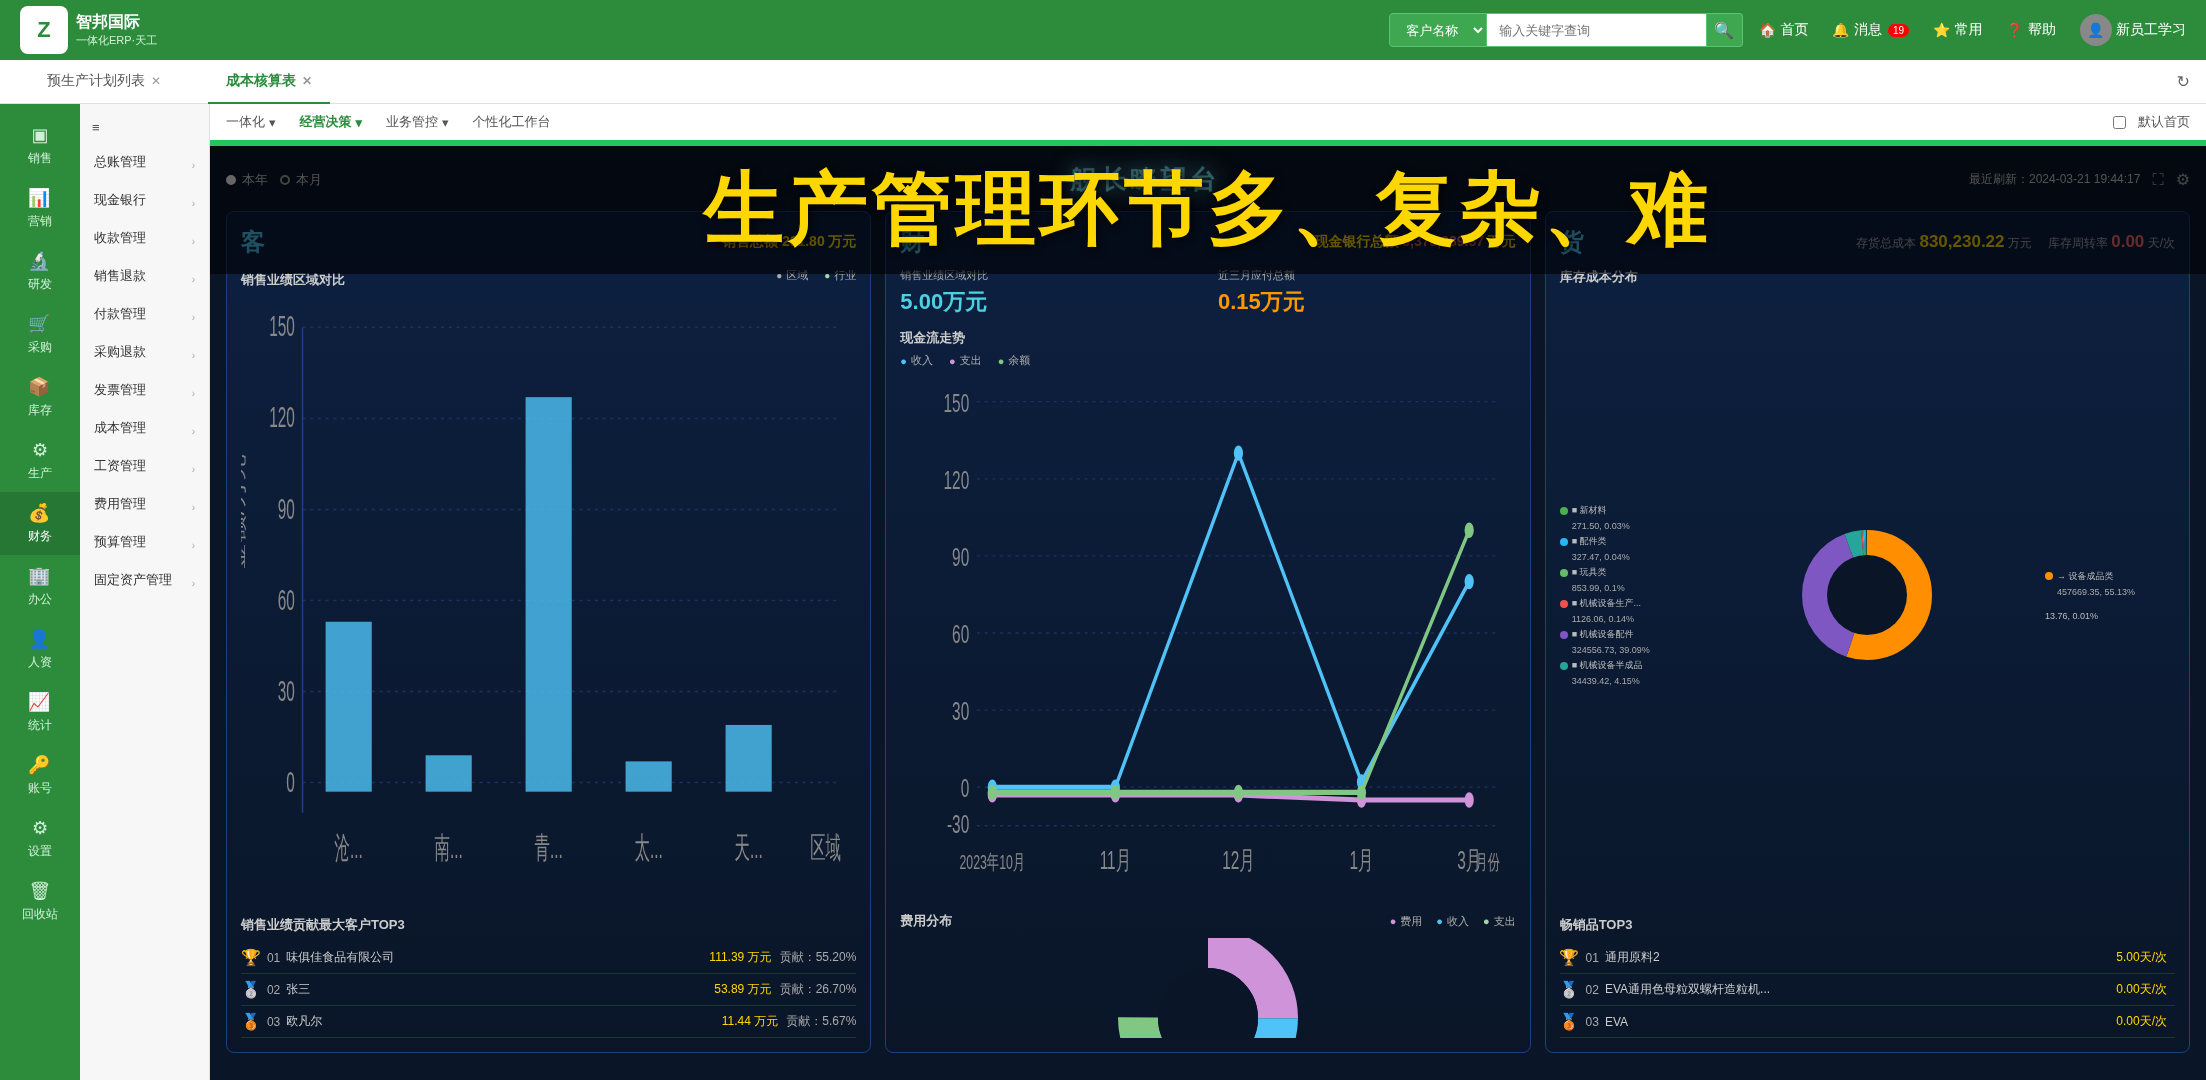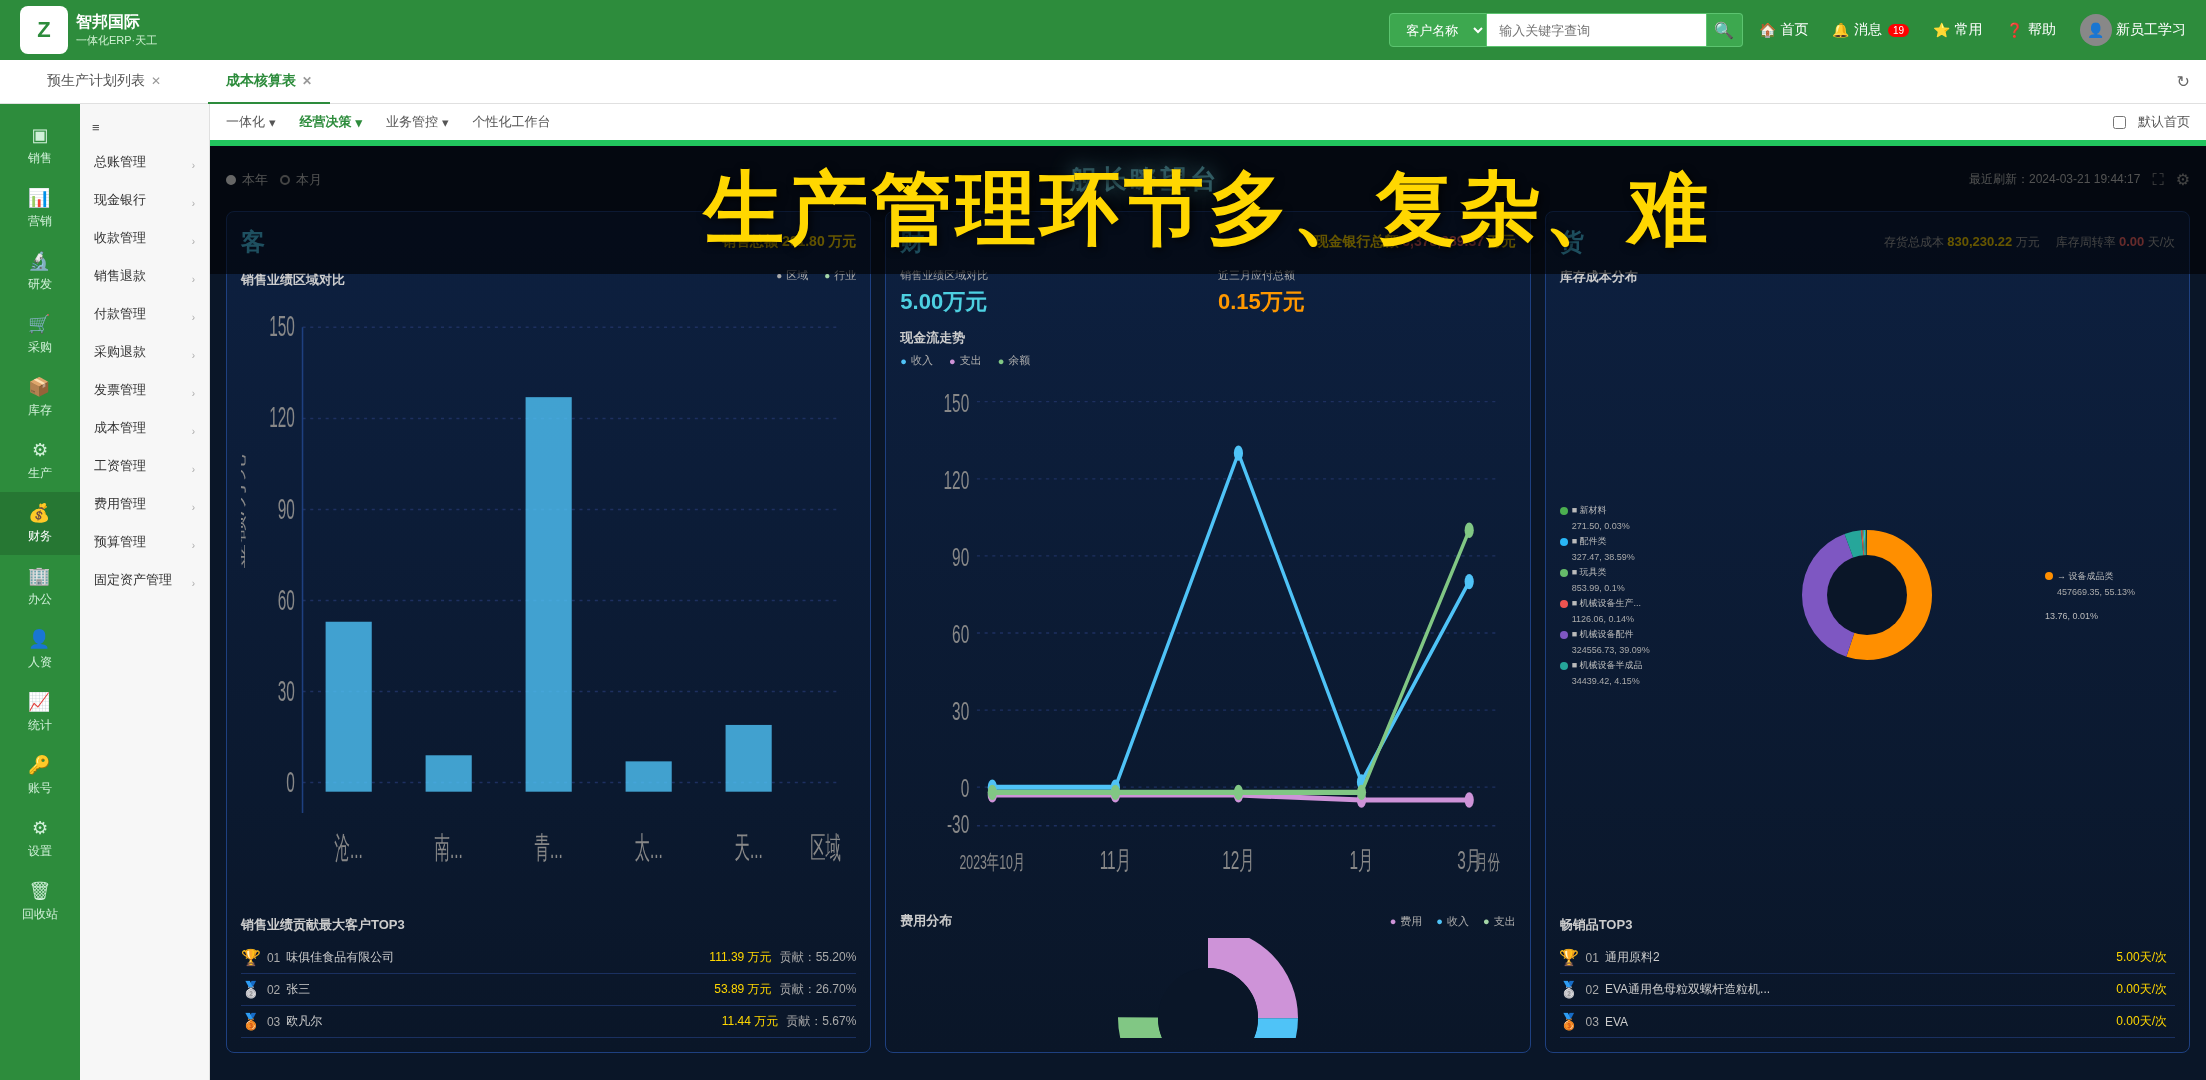--- a/index.html
+++ b/index.html
@@ -114,21 +114,21 @@
 
     
     .line-chart-area { flex: 1; min-height: 160px; position: relative; }
     .line-chart-svg { width: 100%; height: 100%; }
 
     
     .fee-header { display: flex; align-items: center; justify-content: space-between; margin-top: 12px; }
     .fee-legend { display: flex; gap: 14px; }
     .pie-area { display: flex; justify-content: center; margin-top: 8px; }
     .inv-stats { display: flex; gap: 16px; font-size: 12px; color: #aaa; }
-    .inv-stat span { color: #ffd700; font-size: 13px; font-weight: bold; }
+    .inv-stat span { color: #ffd700; font-size: 17px; font-weight: bold; }
     .inv-stat span.red { color: #ff6b6b; }
 
     
     .donut-area { display: flex; gap: 10px; flex: 1; min-height: 200px; }
     .donut-svg-wrap { flex: 1; display: flex; align-items: center; justify-content: center; }
     .donut-legend { display: flex; flex-direction: column; justify-content: center; gap: 4px; font-size: 10px; color: #bbb; min-width: 130px; }
     .donut-leg-item { display: flex; align-items: center; gap: 4px; }
     .donut-leg-dot { width: 8px; height: 8px; border-radius: 50%; flex-shrink: 0; }
 
     
@@ -592,21 +592,21 @@
             <div class="donut-legend" style="font-size:9px; max-width:120px;">
               <div class="donut-leg-item">
                 <div class="donut-leg-dot" style="background:#4caf50;"></div>
                 <span>■ 新材料</span>
               </div>
               <div style="color:#aaa; font-size:9px; padding-left:12px;">271.50, 0.03%</div>
               <div class="donut-leg-item">
                 <div class="donut-leg-dot" style="background:#29b6f6;"></div>
                 <span>■ 配件类</span>
               </div>
-              <div style="color:#aaa; font-size:9px; padding-left:12px;">327.47, 38.59%</div>
+              <div style="color:#aaa; font-size:9px; padding-left:12px;">327.47, 0.04%</div>
               <div class="donut-leg-item">
                 <div class="donut-leg-dot" style="background:#66bb6a;"></div>
                 <span>■ 玩具类</span>
               </div>
               <div style="color:#aaa; font-size:9px; padding-left:12px;">853.99, 0.1%</div>
               <div class="donut-leg-item">
                 <div class="donut-leg-dot" style="background:#ef5350;"></div>
                 <span>■ 机械设备生产...</span>
               </div>
               <div style="color:#aaa; font-size:9px; padding-left:12px;">1126.06, 0.14%</div>

